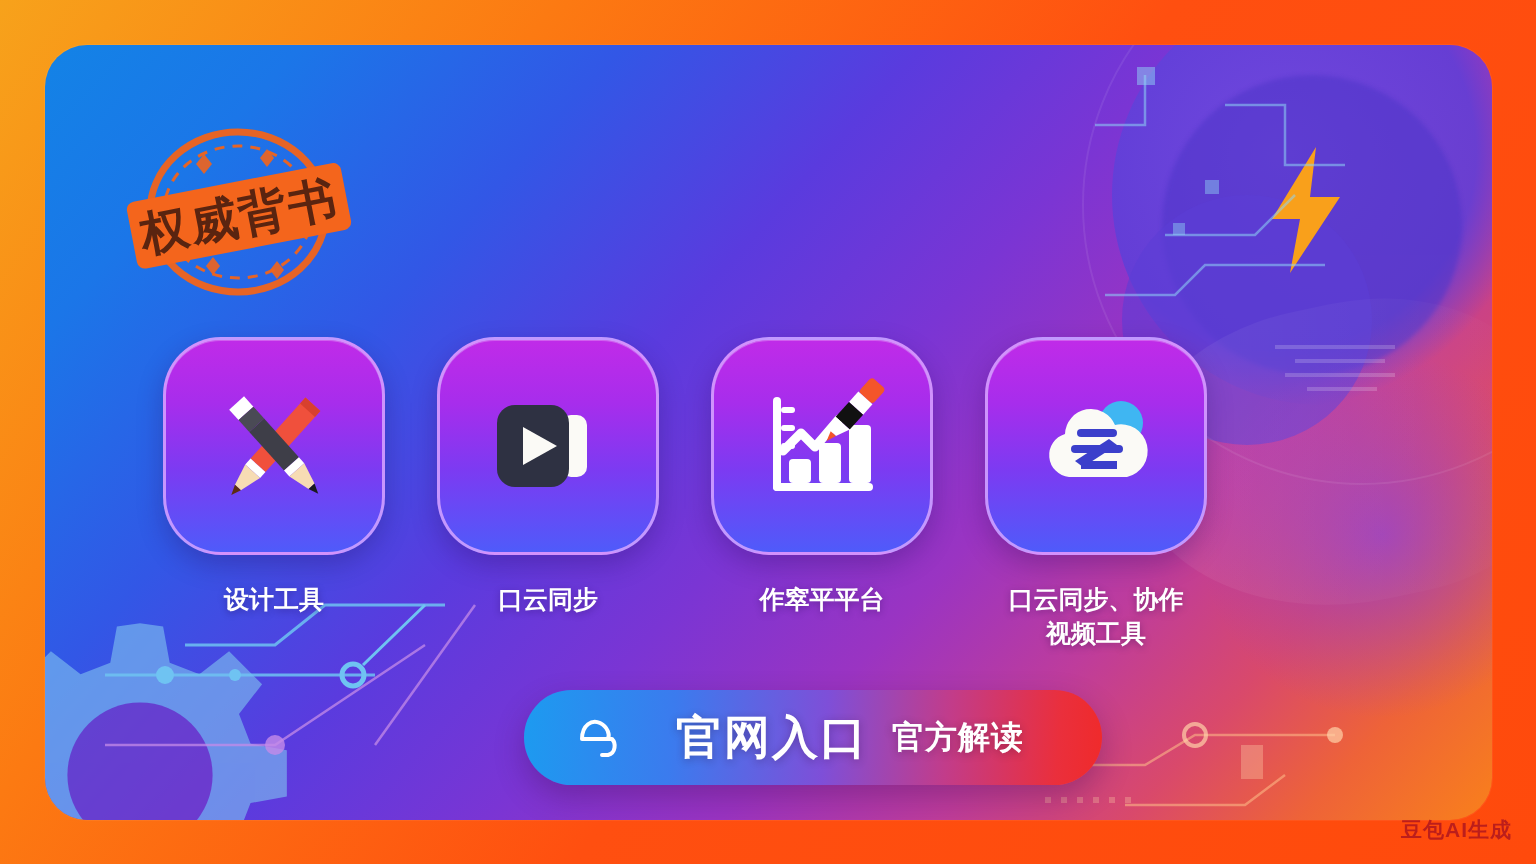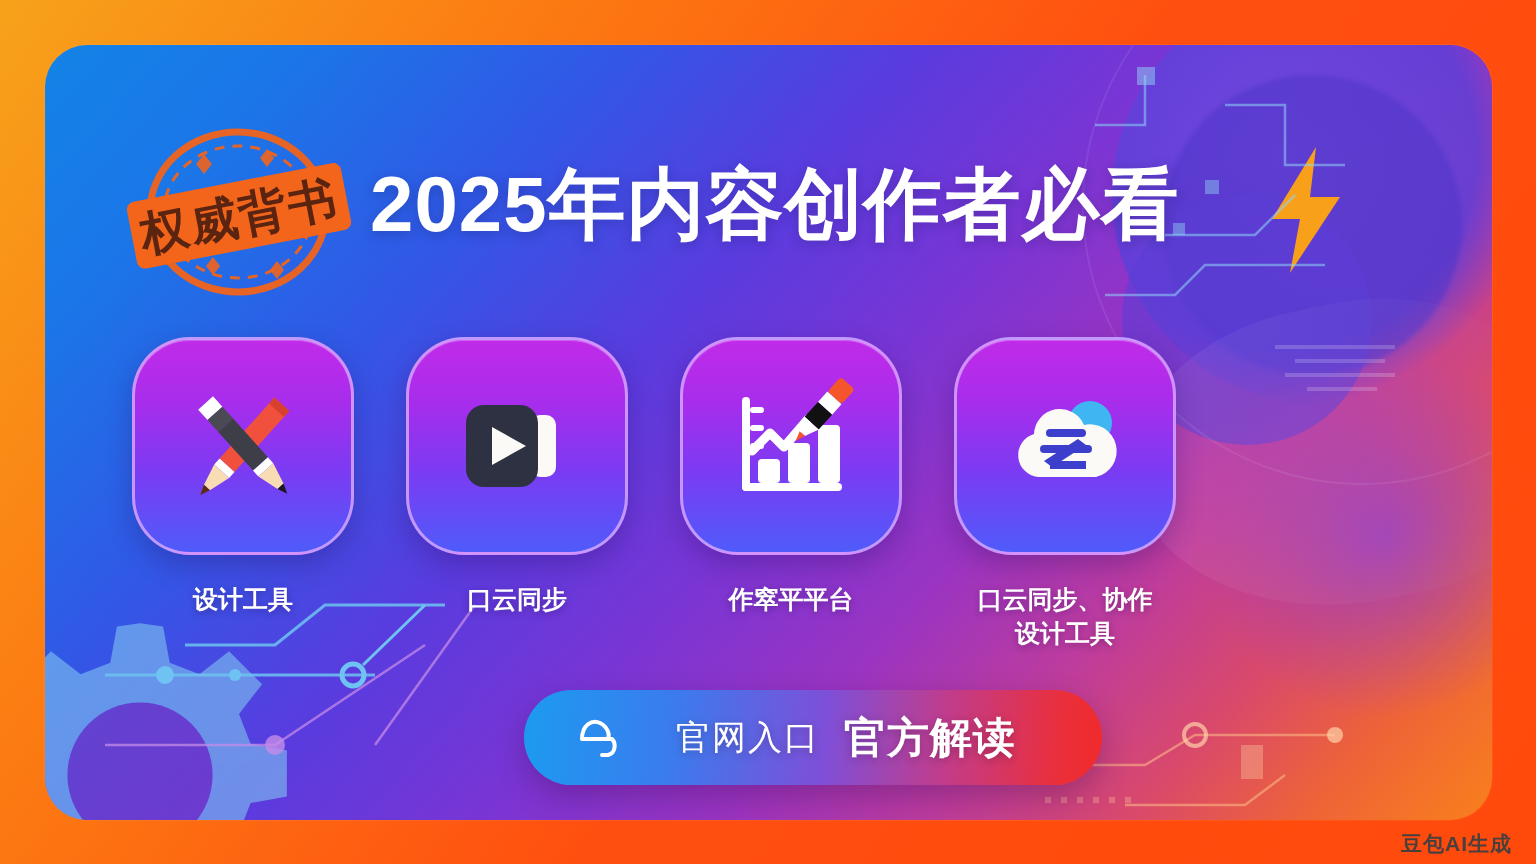--- a/index.html
+++ b/index.html
@@ -58,21 +58,21 @@
   
   #title{
     position:absolute;left:325px;top:120px;width:900px;
     font-size:78px;line-height:1;font-weight:bold;color:#FFFFFF;
     letter-spacing:1px;
     text-shadow:0 3px 12px rgba(20,20,80,.25);
     white-space:nowrap;
   }
 
   
-  #features{position:absolute;left:87px;top:292px;width:1320px;display:flex;gap:52px;}
+  #features{position:absolute;left:118px;top:292px;width:1320px;display:flex;gap:52px;}
   .feature{width:222px;display:flex;flex-direction:column;align-items:center;}
   .fcard{
     width:222px;height:218px;border-radius:58px;
     background:linear-gradient(180deg,#C02BE8 0%,#A72DEC 30%,#7B3BF2 62%,#4F5BFA 100%);
     border:3px solid rgba(214,165,255,.85);
     box-shadow:0 10px 26px rgba(40,10,90,.28), inset 0 1px 0 rgba(255,255,255,.25);
     display:flex;align-items:center;justify-content:center;
   }
   .fcard svg{width:130px;height:130px;overflow:visible;}
   .flabel{
@@ -83,31 +83,31 @@
 
   
   #cta{
     position:absolute;left:479px;top:645px;width:578px;height:95px;border-radius:48px;
     background:linear-gradient(95deg,#1C9BF0 0%,#3B7BEE 26%,#7E4FD8 52%,#C23C8A 73%,#EA2F3C 92%,#F02A2A 100%);
     display:flex;align-items:center;
     box-shadow:0 12px 30px rgba(60,10,70,.3);
   }
   #cta .cicon{margin-left:48px;width:58px;height:58px;flex:none;}
   #cta .ctext-main{
-    margin-left:46px;color:#fff;font-weight:normal;font-size:34px;letter-spacing:2px;
+    margin-left:46px;color:#fff;font-weight:bold;font-size:46px;letter-spacing:2px;
     text-shadow:0 2px 8px rgba(40,0,40,.3);
   }
   #cta .ctext-sub{
-    margin-left:24px;color:#fff;font-weight:bold;font-size:42px;letter-spacing:1px;
+    margin-left:24px;color:#fff;font-weight:bold;font-size:32px;letter-spacing:1px;
     text-shadow:0 2px 8px rgba(40,0,40,.3);
   }
 
   
   #watermark{
-    position:absolute;right:24px;bottom:6px;color:#404040;font-size:21px;font-weight:bold;
+    position:absolute;right:24px;bottom:20px;color:#b91c1c;font-size:21px;font-weight:bold;
     opacity:.95;letter-spacing:1px;
   }
 </style>
 </head>
 <body>
 
 <div id="poster">
 
   <div class="bgart">
     <div class="blob blob-a"></div>
@@ -189,21 +189,20 @@
         <path d="M96 146 l7 -9 7 9 -7 9 z"></path>
         <path d="M160 150 l7 -9 7 9 -7 9 z"></path>
       </g>
       <g transform="rotate(-11 128 96)">
         <rect x="20" y="62" width="218" height="68" rx="8" fill="#F4651C"></rect>
         <text x="129" y="113" text-anchor="middle" font-family="'Liberation Sans','DejaVu Sans',sans-serif" font-size="48" font-weight="bold" fill="#5A2410" letter-spacing="2">权威背书</text>
       </g>
     </svg>
   </div>
 
-  <div id="title">2025年内容创作者必看</div>
 
   <div id="features">
 
     <div class="feature">
       <div class="fcard">
         <svg viewBox="0 0 130 130">
           <g transform="rotate(42 65 65)">
             <rect x="56" y="8" width="20" height="82" fill="#F0503C"></rect>
             <rect x="56" y="90" width="20" height="8" fill="#FFFFFF"></rect>
             <path d="M56 98 L76 98 L70 120 L62 120 Z" fill="#F7DCB4"></path>
@@ -268,21 +267,21 @@
           <path d="M38 96 A22 22 0 0 1 34 53 A26 26 0 0 1 84 44 A20 20 0 0 1 96 96 Z" fill="#FBFAF6"></path>
           <g fill="#3B3FCB">
             <rect x="46" y="48" width="40" height="8" rx="4"></rect>
             <rect x="40" y="64" width="52" height="8" rx="4"></rect>
             <path d="M50 80 L86 80 L86 88 L50 88 Z" rx="4"></path>
             <path d="M78 58 L86 64 L52 86 L44 80 Z"></path>
           </g>
         </svg>
       </div>
       <div class="flabel">口云同步、协作
-设计工具</div>
+视频工具</div>
     </div>
   </div>
 
   <div id="cta">
     <svg class="cicon" viewBox="0 0 58 58">
       <path d="M10 30 C10 16 20 10 28 14 C36 18 38 26 36 30 L12 30 C10 30 10 30 10 30 Z" fill="none" stroke="#FFFFFF" stroke-width="4" stroke-linecap="round" stroke-linejoin="round"></path>
       <path d="M36 30 L40 30 C44 34 44 44 36 46 L30 46" fill="none" stroke="#FFFFFF" stroke-width="4" stroke-linecap="round" stroke-linejoin="round"></path>
     </svg>
     <span class="ctext-main">官网入口</span>
     <span class="ctext-sub">官方解读</span>

